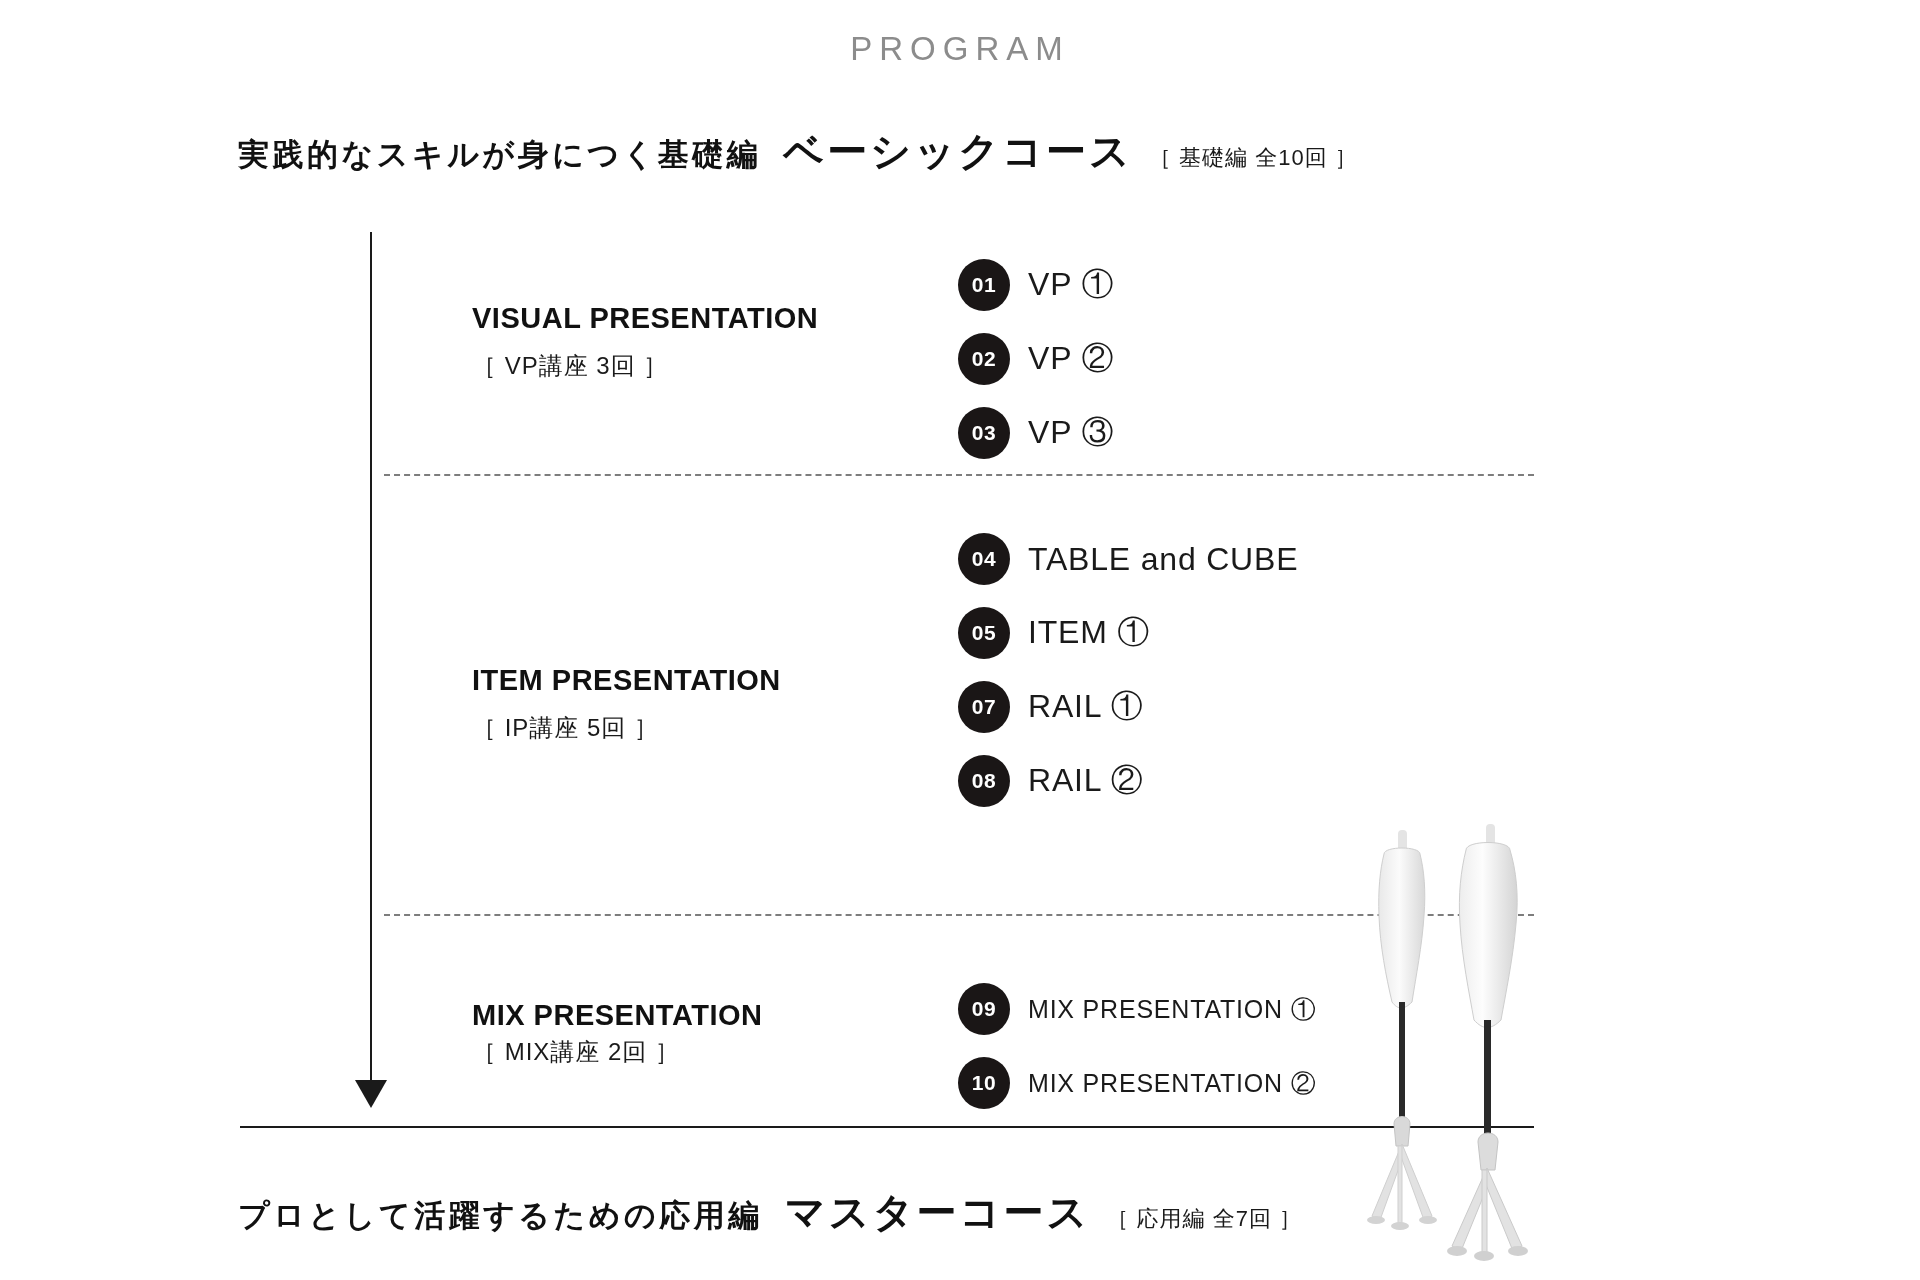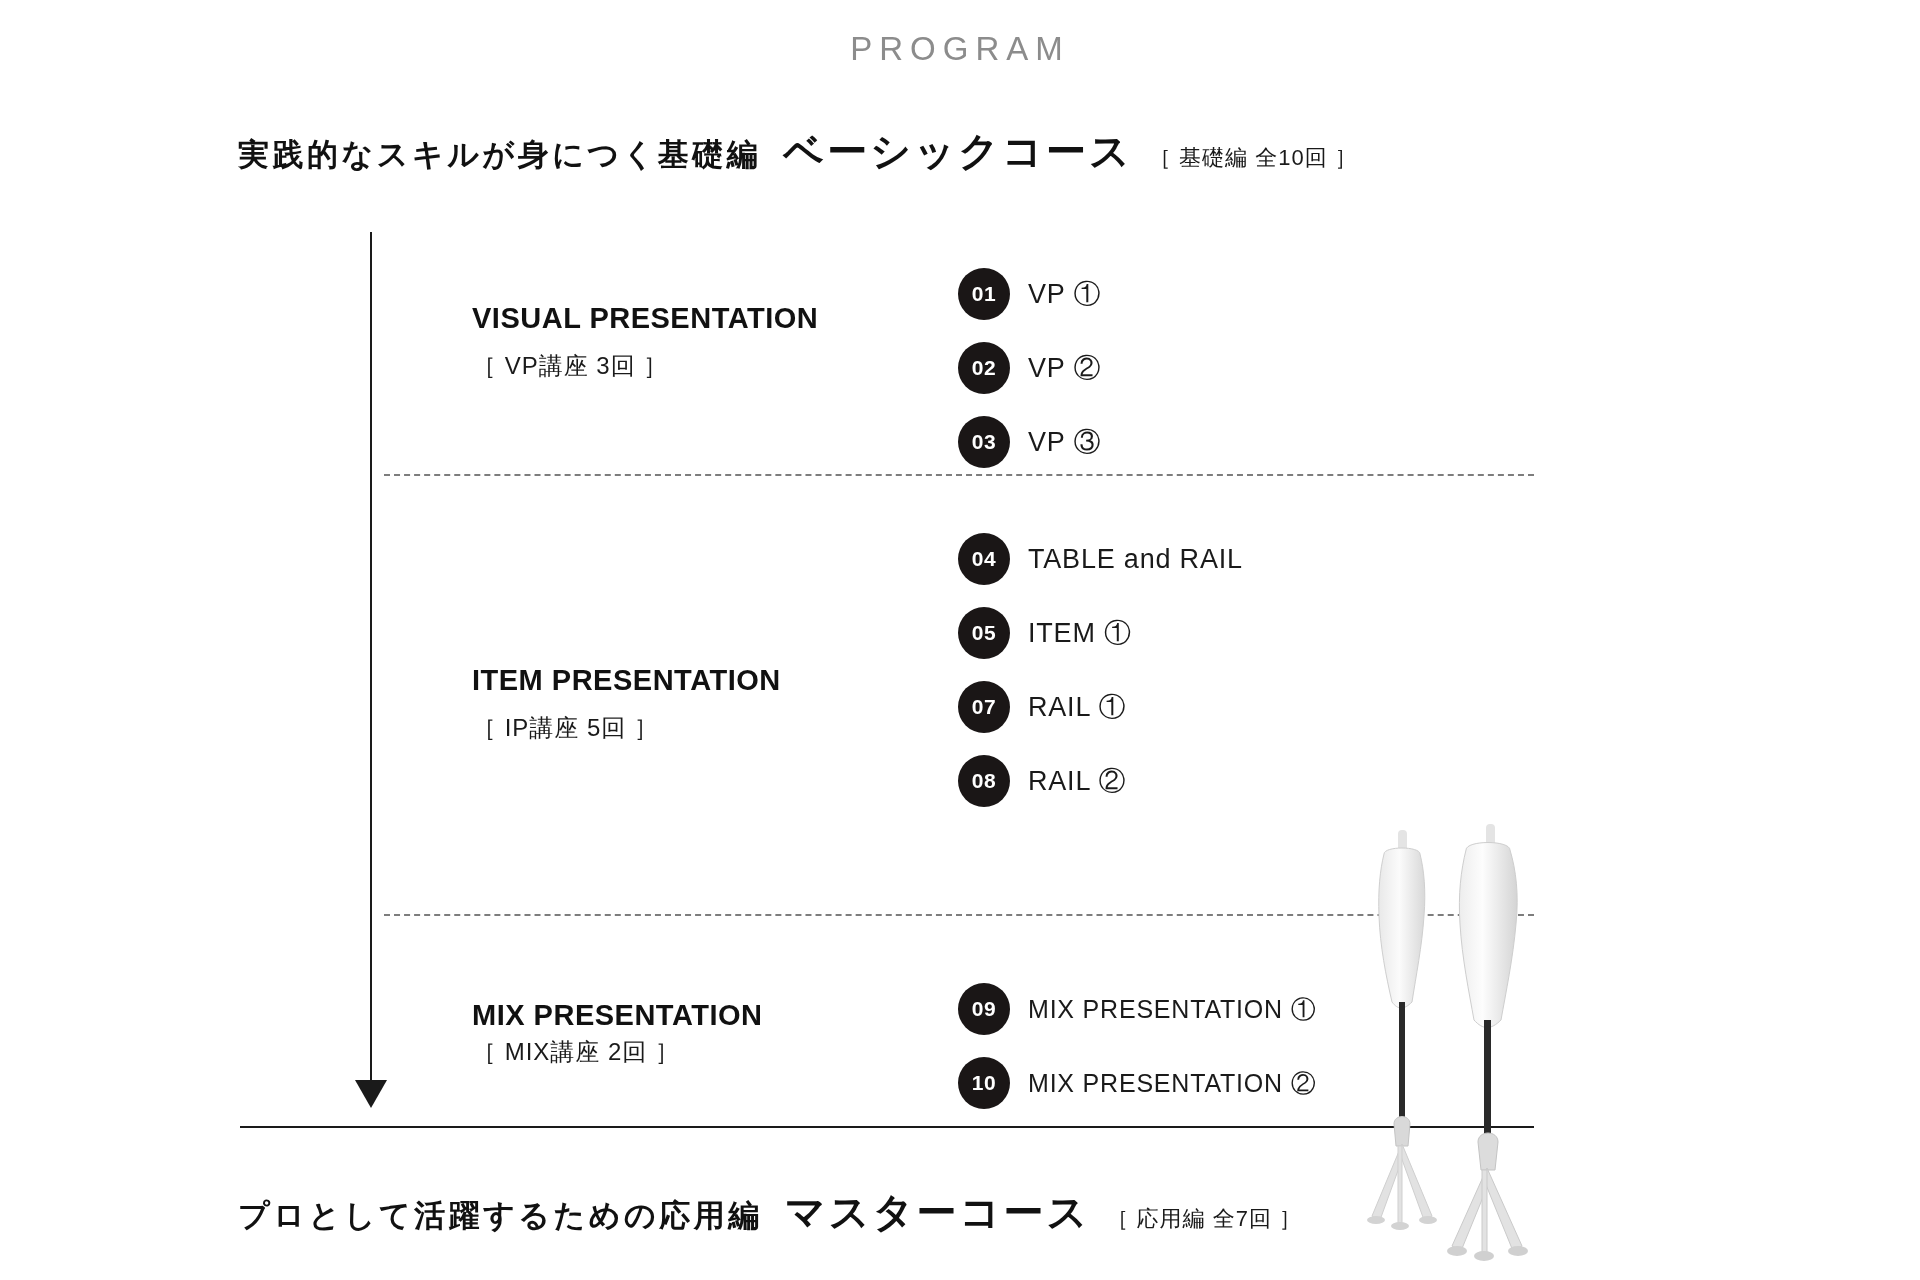--- a/index.html
+++ b/index.html
@@ -103,21 +103,21 @@
     left: 102px;
     font-size: 24px;
     letter-spacing: 1px;
     color: #1a1a1a;
     white-space: nowrap;
   }
 
   .lesson-list {
     position: absolute;
     left: 588px;
-    top: 17px;
+    top: 8px;
   }
   .lesson {
     display: flex;
     align-items: center;
     height: 74px;
   }
   .lesson-num {
     width: 52px;
     height: 52px;
     border-radius: 50%;
@@ -126,21 +126,21 @@
     font-size: 21px;
     font-weight: bold;
     display: flex;
     align-items: center;
     justify-content: center;
     letter-spacing: 0.5px;
     flex: 0 0 auto;
   }
   .lesson-label {
     margin-left: 18px;
-    font-size: 27px;
+    font-size: 32px;
     letter-spacing: 0.8px;
     color: #1a1a1a;
     white-space: nowrap;
   }
   .lesson-label.small {
     font-size: 25px;
   }
 
   .divider {
     position: absolute;
@@ -204,21 +204,21 @@
   </div>
 
   <div class="divider" style="top:474px;"></div>
 
   <div class="section" style="top:512px;">
     <div class="section-title" style="top:152px;">ITEM PRESENTATION</div>
     <div class="section-sub" style="top:200px;">［ IP講座 5回 ］</div>
     <div class="lesson-list" style="top:10px;">
       <div class="lesson">
         <span class="lesson-num">04</span>
-        <span class="lesson-label">TABLE and RAIL</span>
+        <span class="lesson-label">TABLE and CUBE</span>
       </div>
       <div class="lesson">
         <span class="lesson-num">05</span>
         <span class="lesson-label">ITEM ①</span>
       </div>
       <div class="lesson">
         <span class="lesson-num">07</span>
         <span class="lesson-label">RAIL ①</span>
       </div>
       <div class="lesson">

